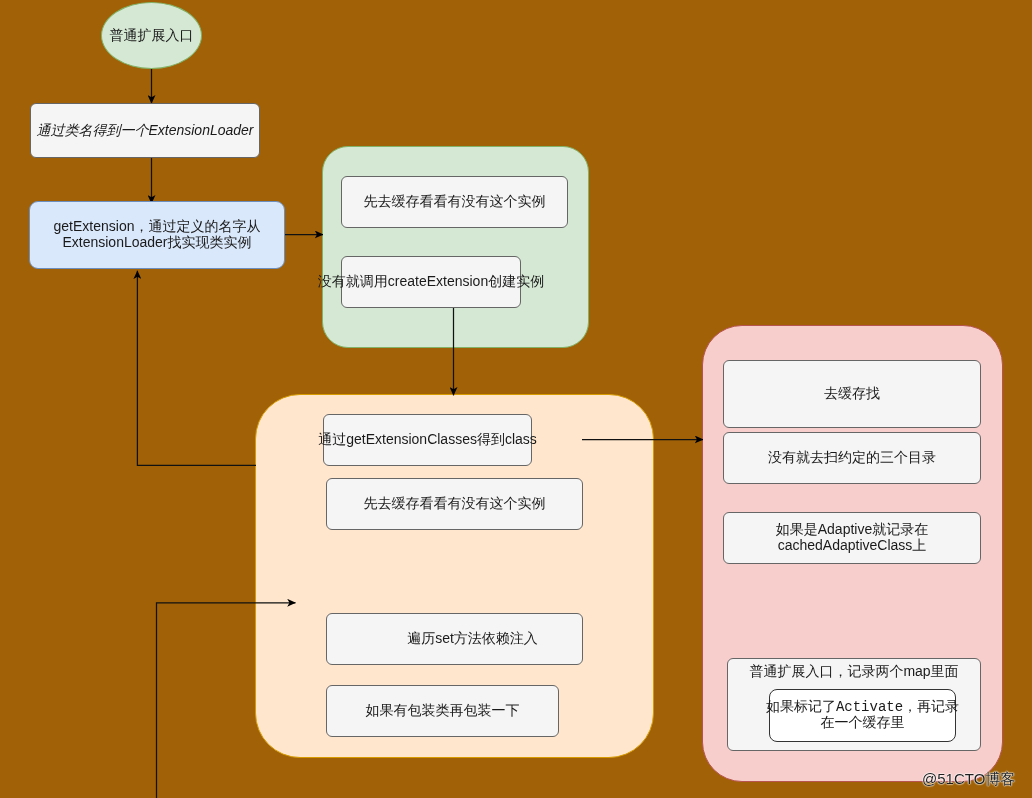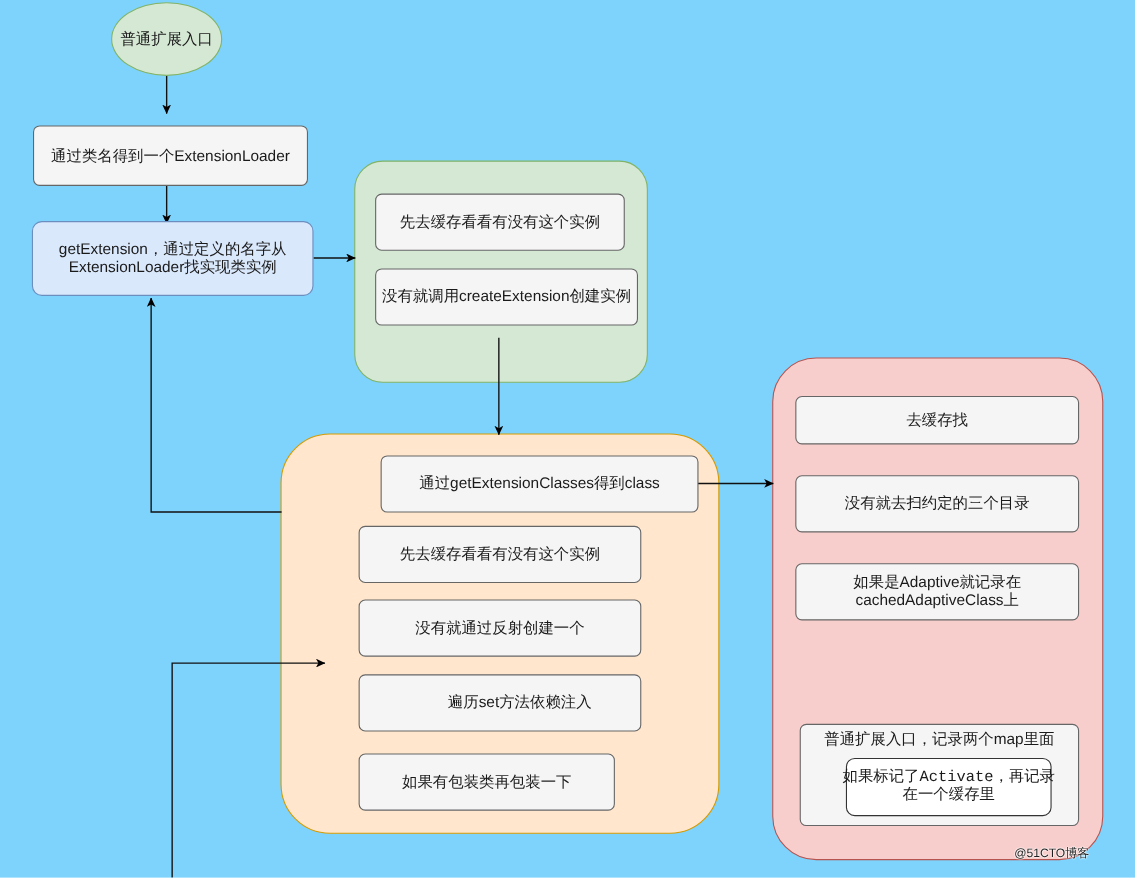--- a/index.html
+++ b/index.html
@@ -1,41 +1,41 @@
 <!DOCTYPE html>
 <html><head>
 <meta charset="utf-8">
 <title>Extension Loader Flowchart</title>
 <style>
   html,body{margin:0;padding:0;background:#ffffff;}
   body{width:1032px;height:798px;overflow:hidden;
        font-family:"Liberation Sans",sans-serif;
        -webkit-font-smoothing:antialiased;}
-  #canvas{position:relative;width:1032px;height:798px;background:#7dd3fc;}
+  #canvas{position:relative;width:1032px;height:798px;background:#a16207;}
 
   .grp{position:absolute;box-sizing:border-box;}
   .node{position:absolute;box-sizing:border-box;display:flex;align-items:center;
         justify-content:center;text-align:center;color:#1a1a1a;font-size:14px;}
   .node .lbl{display:block;line-height:16px;white-space:pre;position:relative;top:-1px;}
 
   
   .pbox{background:#f5f5f5;border:1px solid #666666;border-radius:6px;}
   
   .nbox{background:#ffffff;border:1.4px solid #333333;border-radius:8px;}
 
   .ellipse{background:#d5e8d4;border:1px solid #82b366;border-radius:50%;}
   .bluebox{background:#dae8fc;border:1px solid #6c8ebf;border-radius:9px;}
 
   .green-grp{background:#d5e8d4;border:1px solid #82b366;border-radius:26px;}
   .orange-grp{background:#ffe6cc;border:1px solid #d79b00;border-radius:45px;}
   .pink-grp{background:#f8cecc;border:1px solid #b85450;border-radius:40px;}
 
   svg#edges{position:absolute;left:0;top:0;width:1032px;height:798px;}
 
-  .wm{position:absolute;color:#1f1f1f;font-size:11px;white-space:nowrap;line-height:1;text-shadow:0 0 1.6px #ffffff,0 0 1.6px #ffffff,0 0 1.6px #ffffff;}
+  .wm{position:absolute;color:#1f1f1f;font-size:15px;white-space:nowrap;line-height:1;text-shadow:0 0 1.6px #ffffff,0 0 1.6px #ffffff,0 0 1.6px #ffffff;}
 </style>
 </head>
 <body>
 
 <div id="canvas">
 
   <div class="grp green-grp" style="left:322px;top:146px;width:267px;height:202px;"></div>
   <div class="grp orange-grp" style="left:255px;top:394px;width:399px;height:364px;"></div>
   <div class="grp pink-grp" style="left:702px;top:325px;width:301px;height:457px;"></div>
 
@@ -53,53 +53,50 @@
       <path d="M 582 439.5 L 703 439.5" marker-end="url(#ah)"></path>
       <path d="M 256 465.4 L 137.4 465.4 L 137.4 270.8" marker-end="url(#ah)"></path>
       <path d="M 156.5 798 L 156.5 602.8 L 295.5 602.8" marker-end="url(#ah)"></path>
     </g>
   </svg>
 
   <div class="node ellipse" style="left:101px;top:2px;width:101px;height:67px;">
     <span class="lbl">普通扩展入口</span>
   </div>
 
-  <div class="node pbox" style="left:30px;top:114px;width:250px;height:55px;">
+  <div class="node pbox" style="left:30px;top:103px;width:230px;height:55px;font-style:italic;">
     <span class="lbl">通过类名得到一个ExtensionLoader</span>
   </div>
 
   <div class="node bluebox" style="left:29px;top:201px;width:256px;height:68px;align-items:center;">
     <span class="lbl">getExtension，通过定义的名字从
 ExtensionLoader找实现类实例</span>
   </div>
 
   <div class="node pbox" style="left:341px;top:176px;width:227px;height:52px;">
     <span class="lbl">先去缓存看看有没有这个实例</span>
   </div>
-  <div class="node pbox" style="left:341px;top:244px;width:239px;height:52px;">
+  <div class="node pbox" style="left:341px;top:256px;width:180px;height:52px;">
     <span class="lbl">没有就调用createExtension创建实例</span>
   </div>
 
-  <div class="node pbox" style="left:346px;top:414px;width:289px;height:52px;">
+  <div class="node pbox" style="left:323px;top:414px;width:209px;height:52px;">
     <span class="lbl">通过getExtensionClasses得到class</span>
   </div>
   <div class="node pbox" style="left:326px;top:478px;width:257px;height:52px;">
     <span class="lbl">先去缓存看看有没有这个实例</span>
-  </div>
-  <div class="node pbox" style="left:326px;top:545px;width:257px;height:52px;">
-    <span class="lbl">没有就通过反射创建一个</span>
   </div>
   <div class="node pbox" style="left:326px;top:613px;width:257px;height:52px;padding-left:36px;">
     <span class="lbl">遍历set方法依赖注入</span>
   </div>
   <div class="node pbox" style="left:326px;top:685px;width:233px;height:52px;align-items:center;">
     <span class="lbl">如果有包装类再包装一下</span>
   </div>
 
-  <div class="node pbox" style="left:723px;top:360px;width:258px;height:44px;">
+  <div class="node pbox" style="left:723px;top:360px;width:258px;height:68px;">
     <span class="lbl">去缓存找</span>
   </div>
   <div class="node pbox" style="left:723px;top:512px;width:258px;height:52px;">
     <span class="lbl">如果是Adaptive就记录在
 cachedAdaptiveClass上</span>
   </div>
   <div class="node pbox" style="left:723px;top:432px;width:258px;height:52px;">
     <span class="lbl">没有就去扫约定的三个目录</span>
   </div>
   <div class="node pbox" style="left:727px;top:658px;width:254px;height:93px;align-items:flex-start;padding-top:5px;">

